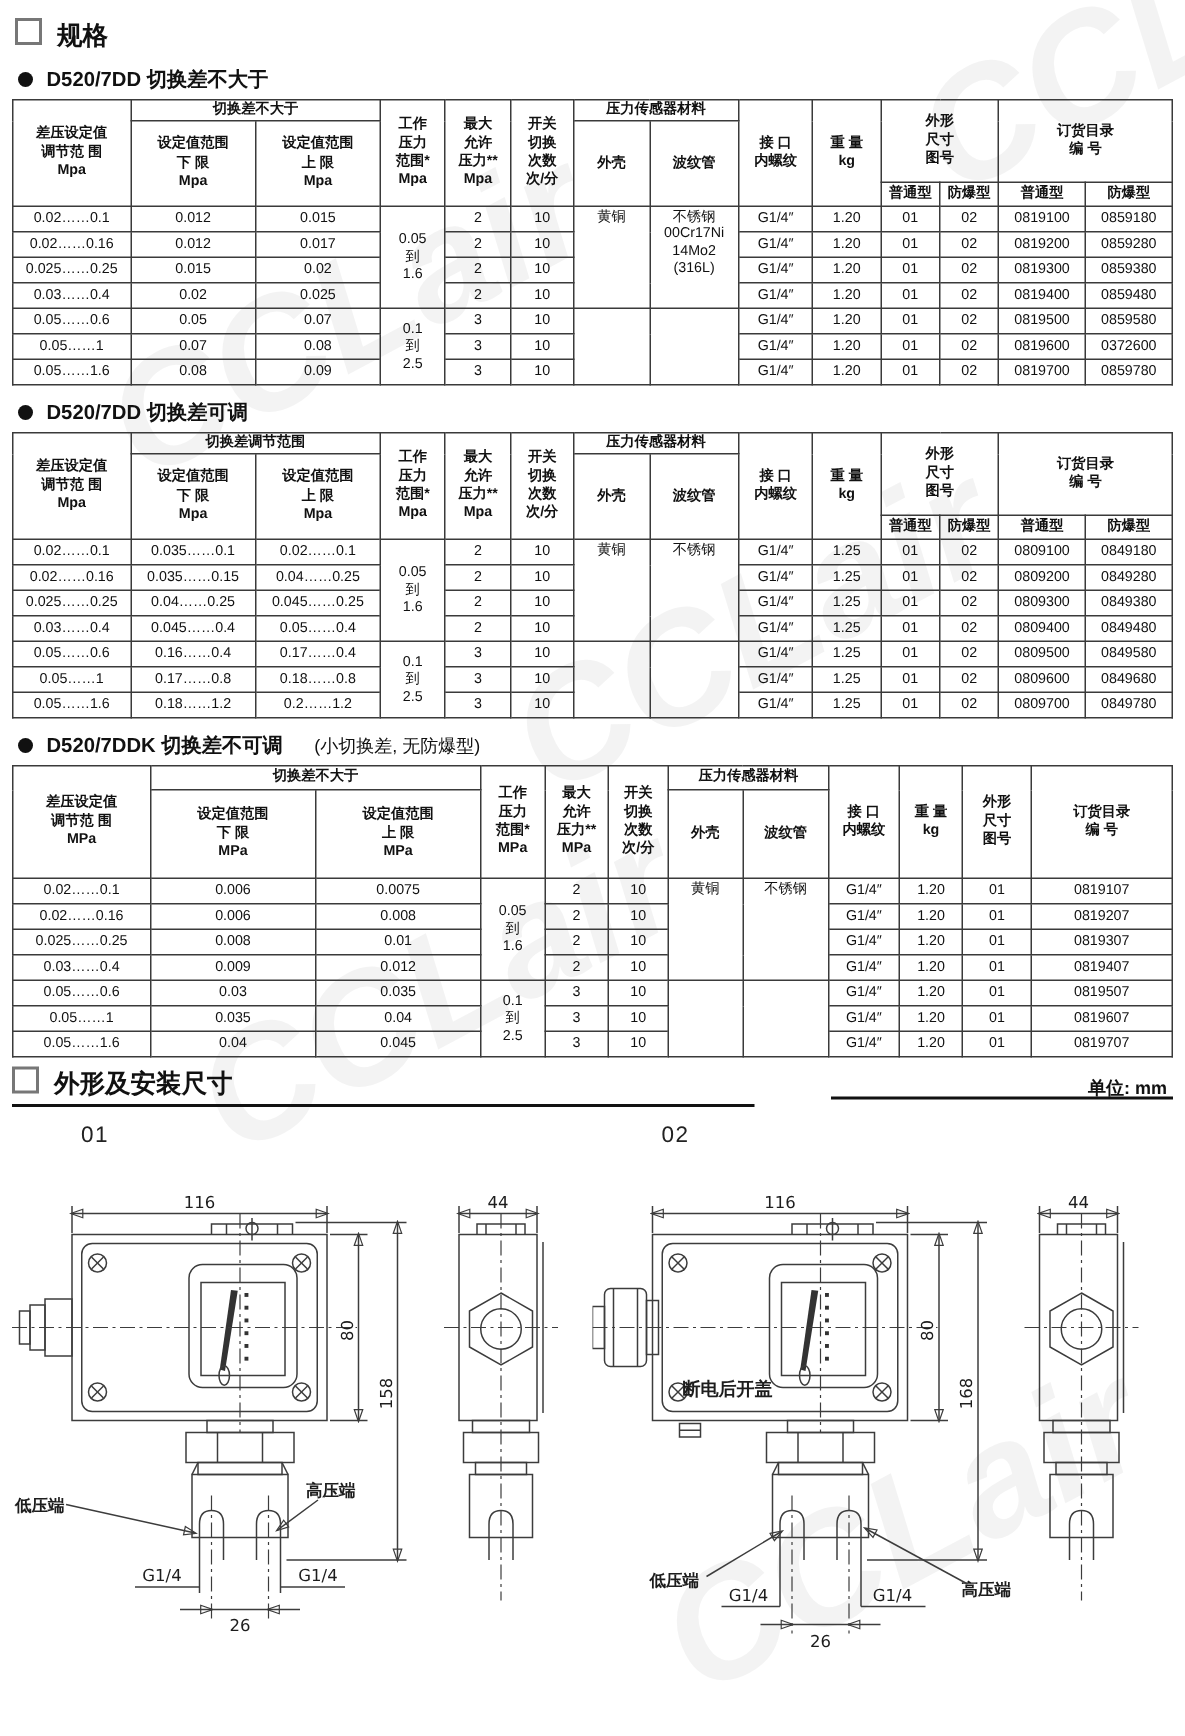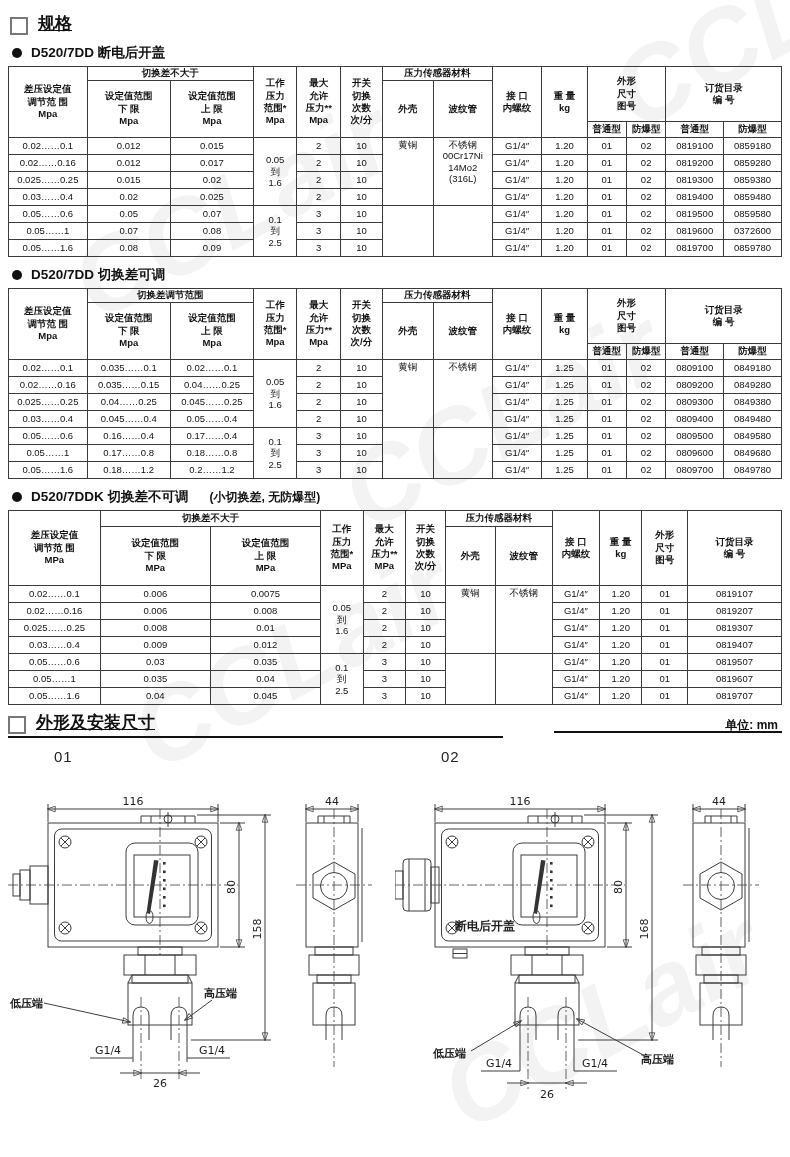--- a/index.html
+++ b/index.html
@@ -8,25 +8,25 @@
     background:#fff;color:#111;position:relative;overflow:hidden;
     font-family:"Liberation Sans","DejaVu Sans",sans-serif;
     padding:10px 8px 0 8px;
   }
   .content{position:relative;z-index:1;}
   .watermark{
     position:absolute;z-index:0;font-style:italic;font-weight:bold;
     font-size:105px;color:rgba(170,170,170,0.14);transform:rotate(-28deg);
     white-space:nowrap;pointer-events:none;
   }
-  .section-title{display:flex;align-items:flex-end;gap:10px;font-size:17px;font-weight:bold;margin:2px 0 6px 2px;text-decoration:underline;}
+  .section-title{display:flex;align-items:flex-start;gap:10px;font-size:17px;font-weight:bold;margin:2px 0 6px 2px;}
   .square-icon{width:14px;height:14px;border:2px solid #777;flex:0 0 auto;}
   .tbl-title{display:flex;align-items:center;gap:9px;font-size:13.5px;font-weight:bold;margin:9px 0 4px 4px;}
   .bullet-icon{width:10px;height:10px;border-radius:50%;background:#111;flex:0 0 auto;}
-  .tbl-title .suffix{font-size:12px;font-weight:bold;padding-left:12px;}
+  .tbl-title .suffix{font-size:12px;font-weight:normal;padding-left:12px;}
 
   table{width:100%;border-collapse:collapse;table-layout:fixed;border:1.5px solid #222;}
   th,td{border:1px solid #3a3a3a;text-align:center;vertical-align:middle;
         white-space:pre-line;padding:0 1px;overflow:hidden;}
   th{font-size:9.5px;font-weight:bold;line-height:1.3;}
   td{font-size:9.5px;line-height:1.2;height:16px;}
   thead tr.r1 th{height:13px;}
   thead tr.r2 th{height:56px;}
   thead tr.r3 th{height:15px;}
   table.t3 thead tr.r1 th{height:15px;}
@@ -63,21 +63,21 @@
 
 <div class="content">
 
   <div class="section-title">
     <span class="square-icon"></span>
     <span>规格</span>
   </div>
 
   <div class="tbl-title">
     <span class="bullet-icon"></span>
-    <span>D520/7DD 断电后开盖</span>
+    <span>D520/7DD 切换差不大于</span>
     <span class="suffix"></span>
   </div>
   <table class="t12">
     <colgroup>
       <col style="width:10.2%">
         <col style="width:10.8%">
         <col style="width:10.8%">
       <col style="width:5.6%">
         <col style="width:5.7%">
         <col style="width:5.4%">

